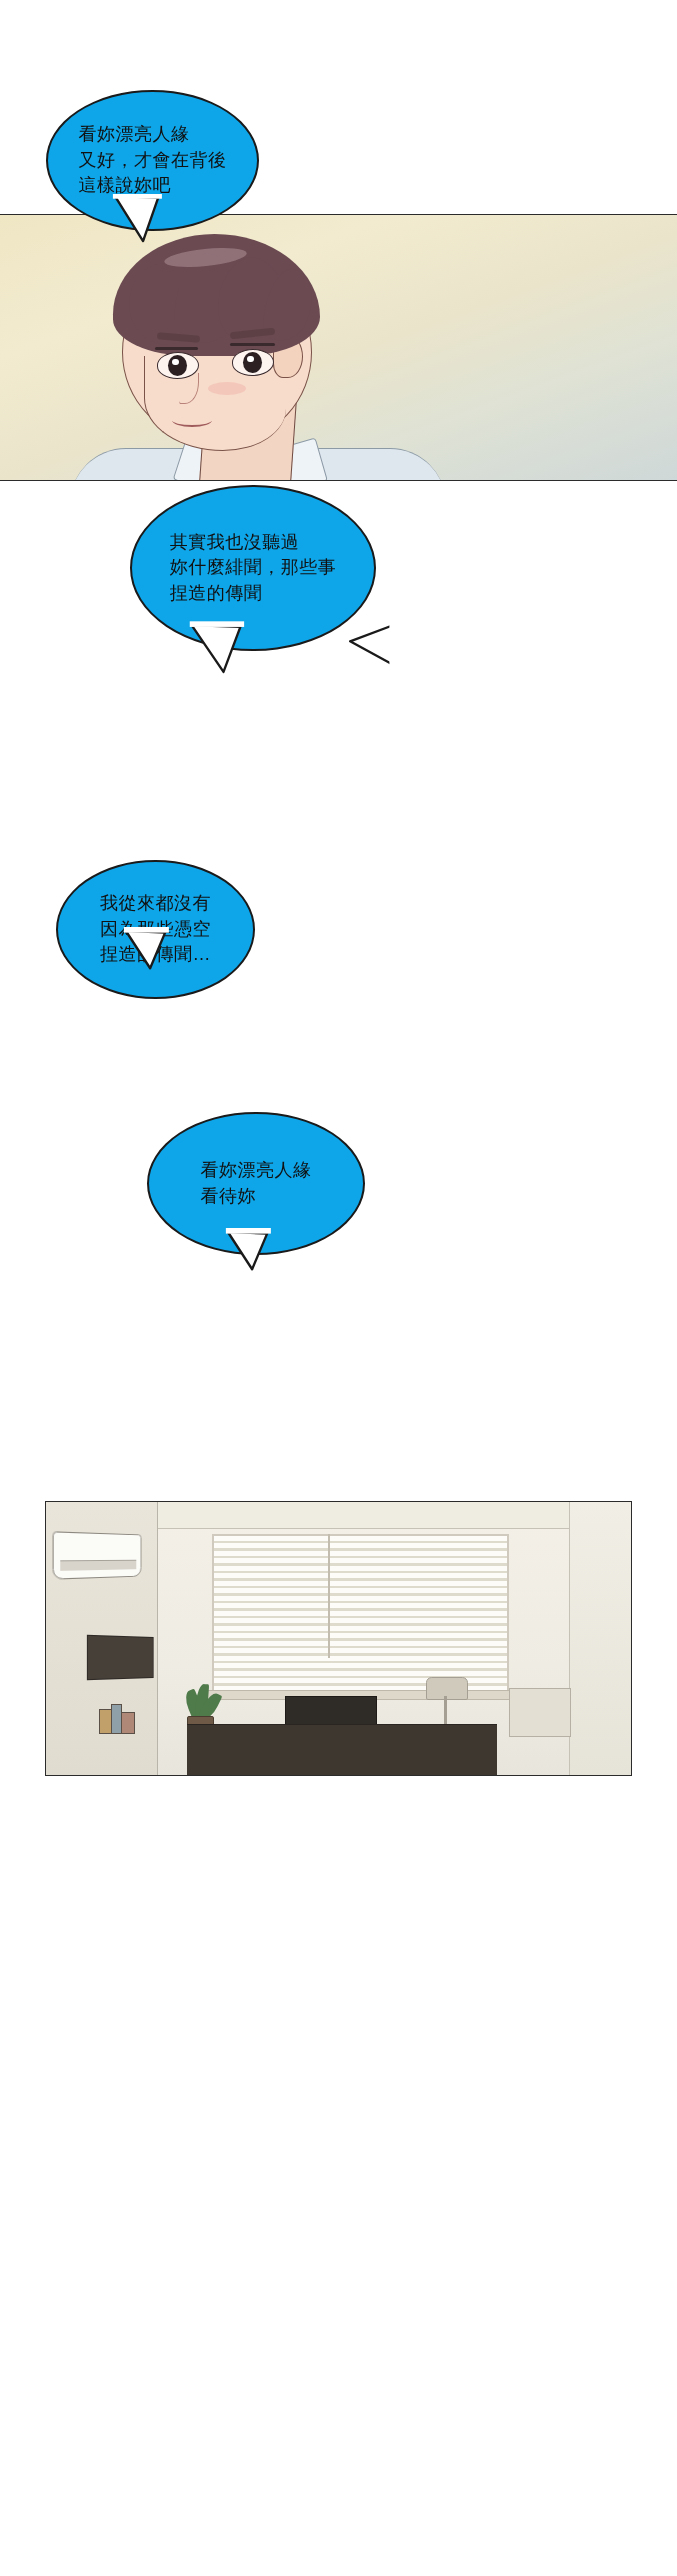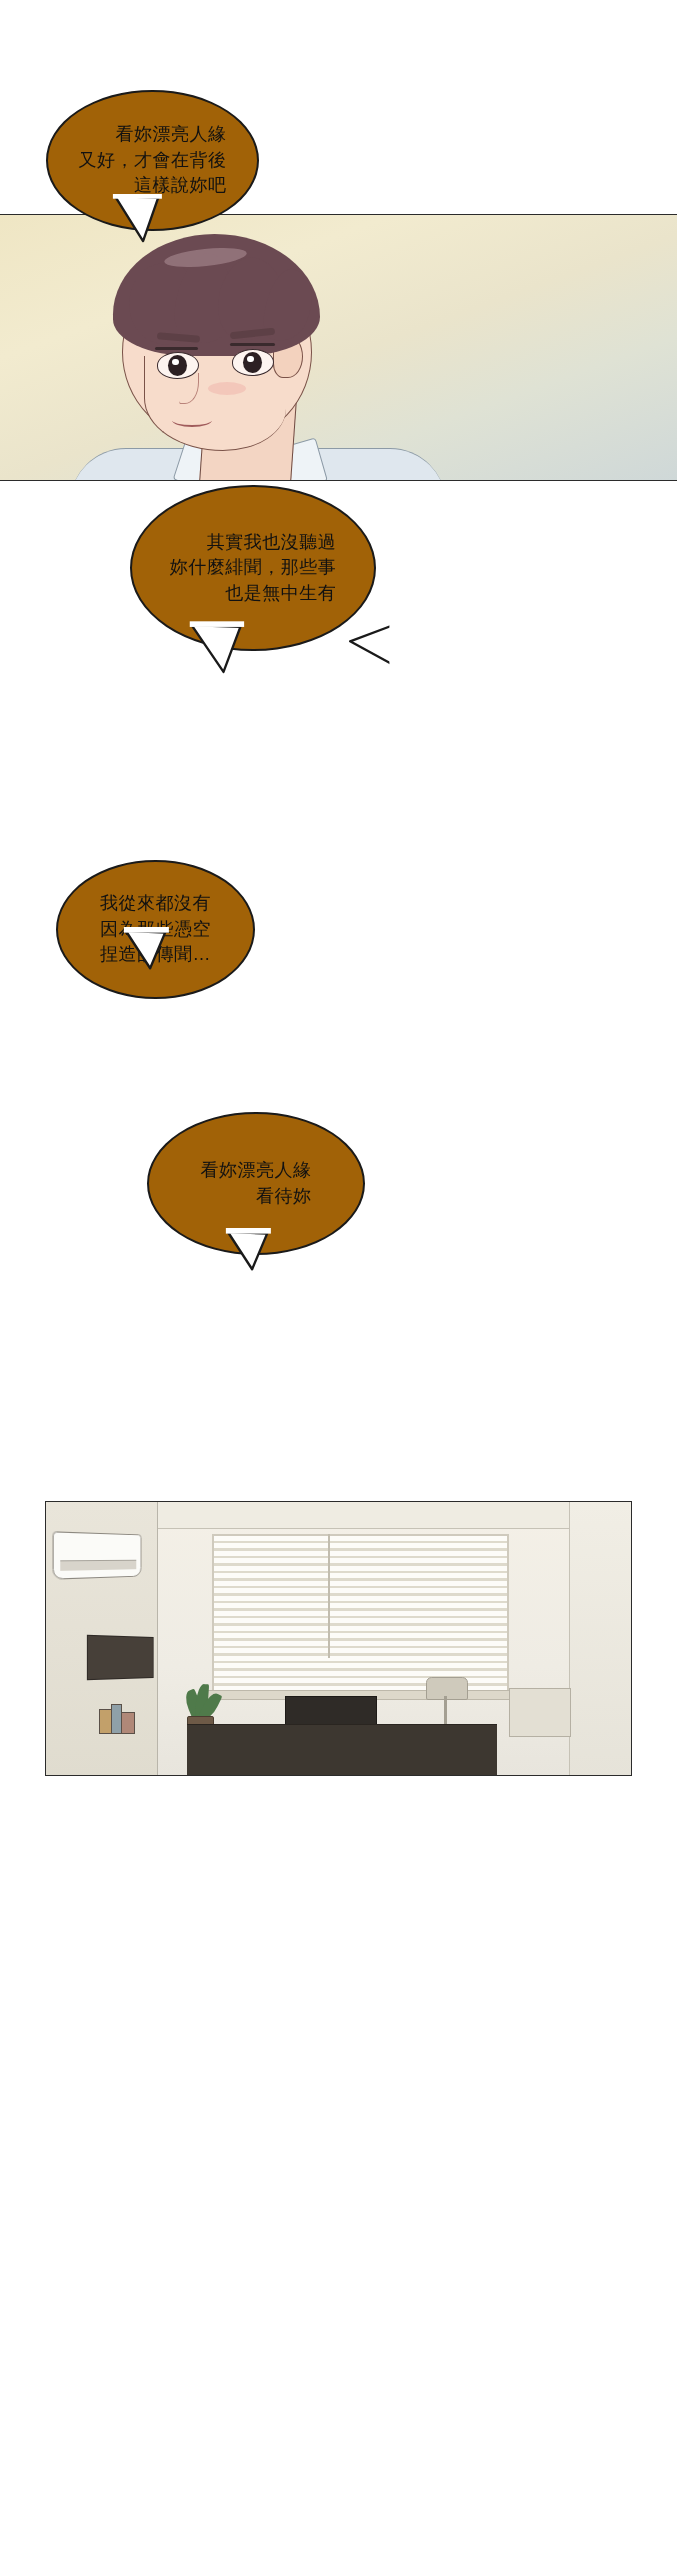--- a/index.html
+++ b/index.html
@@ -374,27 +374,27 @@
     position: absolute;
     left: 523px; top: 0;
     width: 64px; height: 275px;
     background: linear-gradient(180deg,#f1eee5 0%, #e6e3d9 100%);
     border-left: 0.9px solid #c6c2b6;
   }
 
   
   .bubble {
     position: absolute;
-    background: #a16207;
+    background: #0ea5e9;
     border: 2.4px solid #1a1a1a;
     border-radius: 50%;
     display: flex;
     align-items: center;
     justify-content: center;
-    text-align: right;
+    text-align: left;
     box-sizing: border-box;
     z-index: 5;
   }
   .bubble .txt {
     font-family: "Liberation Sans", "DejaVu Sans", sans-serif;
     color: #111111;
     font-size: 18px;
     line-height: 1.42;
     letter-spacing: 0.5px;
     white-space: pre-line;
@@ -485,21 +485,21 @@
 這樣說妳吧</span>
   </div>
 
   <svg class="tail-svg" style="left:186px; top:621px;" width="75" height="55" viewBox="0 0 80 58">
     <path d="M6,4 L40,54 L58,6 Z" fill="#ffffff" stroke="#1a1a1a" stroke-width="2.5" stroke-linejoin="round"></path>
     <rect x="4" y="0" width="58" height="6" fill="#ffffff"></rect>
   </svg>
   <div class="bubble" id="bubble-2">
     <span class="txt">其實我也沒聽過
 妳什麼緋聞，那些事
-也是無中生有</span>
+捏造的傳聞</span>
   </div>
 
   <svg class="tail-svg" style="left:346px; top:617px;" width="55" height="58" viewBox="0 0 58 62">
     <path d="M52,8 L4,26 L48,50 Z" fill="#ffffff" stroke="#1a1a1a" stroke-width="2.5" stroke-linejoin="round"></path>
     <rect x="46" y="6" width="10" height="46" fill="#ffffff"></rect>
   </svg>
 
   <svg class="tail-svg" style="left:120px; top:927px;" width="64" height="45" viewBox="0 0 68 48">
     <path d="M6,4 L32,44 L48,6 Z" fill="#ffffff" stroke="#1a1a1a" stroke-width="2.5" stroke-linejoin="round"></path>
     <rect x="4" y="0" width="48" height="6" fill="#ffffff"></rect>

